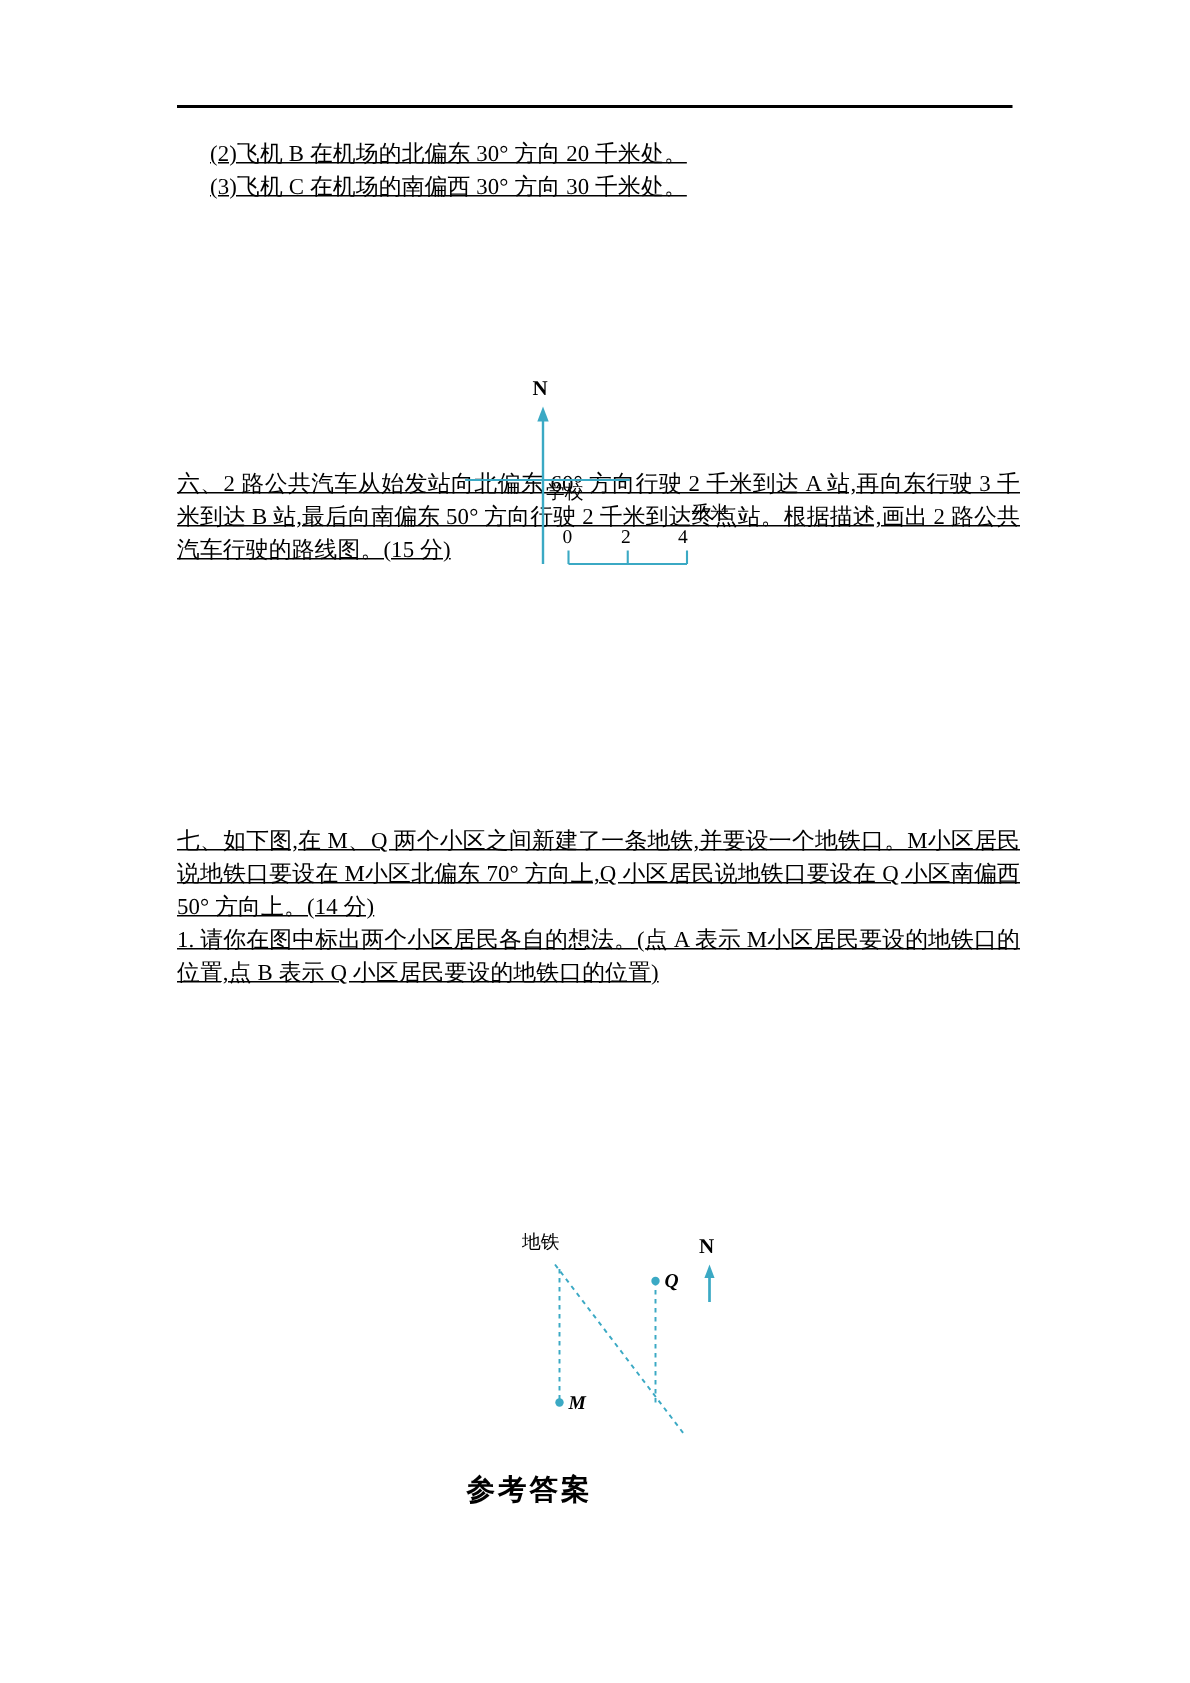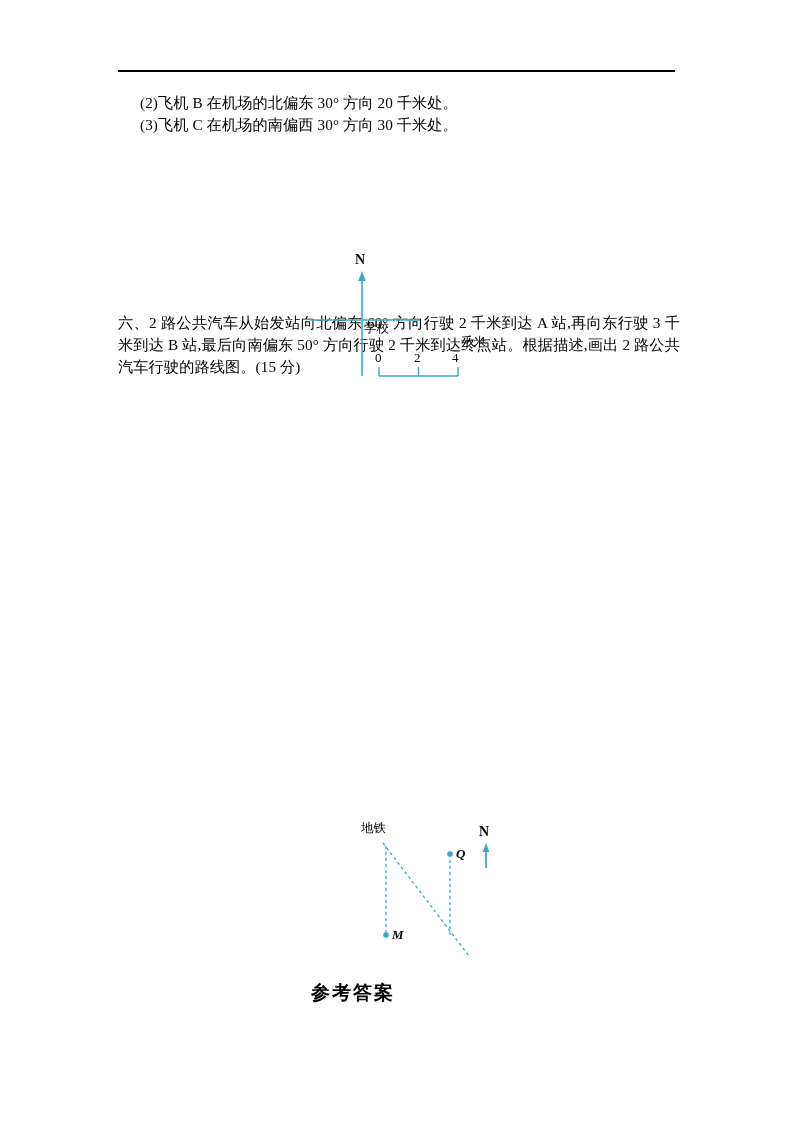--- a/index.html
+++ b/index.html
@@ -41,39 +41,40 @@
     width: 562px;
   }
 
   .p {
     font-size: 15.2px;
     line-height: 22px;
     margin: 0 0 0 0;
     text-align: justify;
     text-justify: inter-ideograph;
     letter-spacing: 0.1px;
+    text-decoration: underline;
   }
 
   .indent {
     padding-left: 22px;
   }
 
   
   .diagram-school {
     position: absolute;
     left: 280px;
     top: 252px;
     width: 230px;
     height: 140px;
   }
 
   
   .diagram-metro {
     position: absolute;
-    left: 338px;
+    left: 325px;
     top: 818px;
     width: 200px;
     height: 150px;
   }
 
   .dia-label {
     position: absolute;
     font-family: "Liberation Serif", serif;
     color: #000;
     white-space: nowrap;
@@ -126,20 +127,26 @@
 
 
     <div style="height:176px"></div>
 
     <div class="p">
       <span>六、2 路公共汽车从始发站向北偏东 60° 方向行驶 2 千米到达 A 站,再向东行驶 3 千米到达 B 站,最后向南偏东 50° 方向行驶 2 千米到达终点站。根据描述,画出 2 路公共汽车行驶的路线图。(15 分)</span>
     </div>
 
     <div style="height:172px"></div>
 
+    <div class="p">
+      <span>七、如下图,在 M、Q 两个小区之间新建了一条地铁,并要设一个地铁口。M小区居民说地铁口要设在 M小区北偏东 70° 方向上,Q 小区居民说地铁口要设在 Q 小区南偏西 50° 方向上。(14 分)</span>
+    </div>
+    <div class="p">
+      <span>1. 请你在图中标出两个小区居民各自的想法。(点 A 表示 M小区居民要设的地铁口的位置,点 B 表示 Q 小区居民要设的地铁口的位置)</span>
+    </div>
 
   </div>
 
   <div class="diagram-school">
     <svg width="230" height="140" viewBox="0 0 230 140">
 
       <line x1="82" y1="28" x2="82" y2="124" stroke="#3BA9C4" stroke-width="1.6"></line>
 
       <polygon points="82,19 78.2,29 85.8,29" fill="#3BA9C4"></polygon>
 

